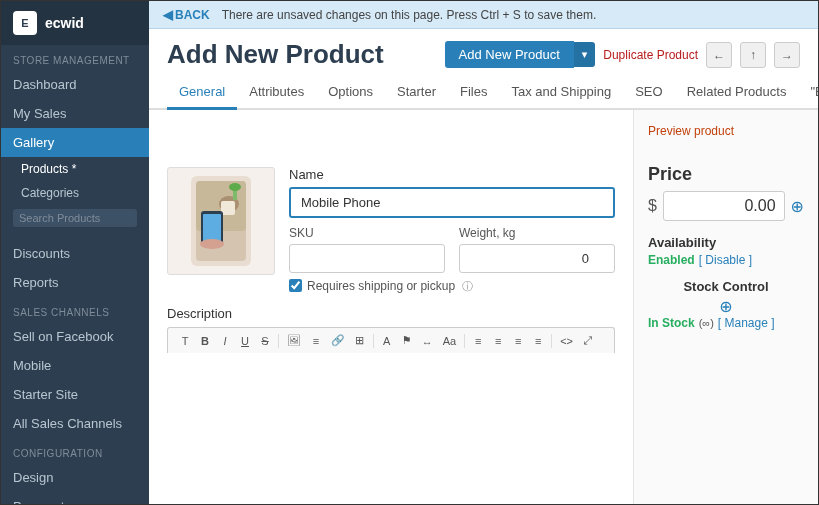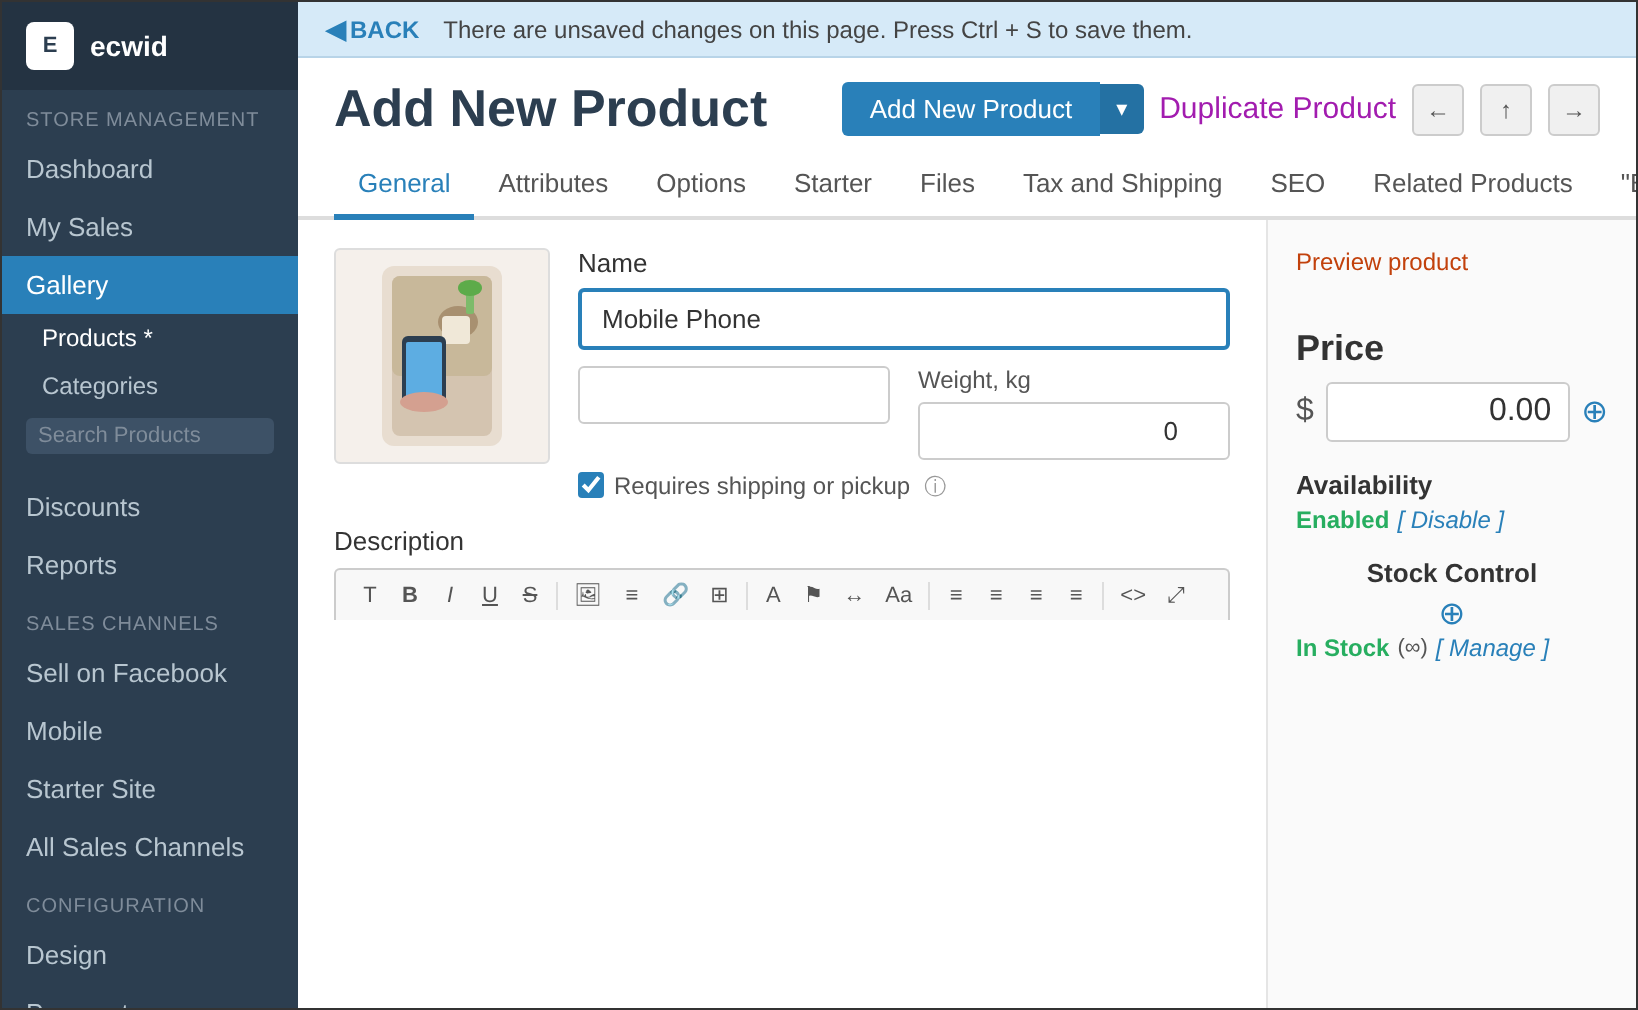--- a/index.html
+++ b/index.html
@@ -30,31 +30,31 @@
     .back-arrow { font-size: 13px; }
     .top-bar-sep { color: #999; }
 
     
     .page-header { padding: 10px 18px 0; display: flex; align-items: center; justify-content: space-between; }
     .page-title { font-size: 26px; font-weight: 700; color: #2c3e50; }
     .header-actions { display: flex; align-items: center; gap: 8px; }
     .add-btn { background: #2980b9; color: #fff; border: none; border-radius: 3px 0 0 3px; padding: 6px 14px; font-size: 13px; cursor: pointer; font-weight: 500; }
     .add-btn-arrow { background: #2471a3; color: #fff; border: none; border-radius: 0 3px 3px 0; padding: 6px 8px; cursor: pointer; font-size: 11px; }
     .nav-btn { background: #f0f0f0; border: 1px solid #ccc; border-radius: 3px; width: 26px; height: 26px; cursor: pointer; display: flex; align-items: center; justify-content: center; font-size: 12px; color: #555; }
-    .duplicate-btn { background: none; border: none; color: #a21caf; font-size: 15px; cursor: pointer; }
+    .duplicate-btn { background: none; border: none; color: #b91c1c; font-size: 12px; cursor: pointer; }
 
     
     .tabs { padding: 0 18px; display: flex; gap: 0; border-bottom: 2px solid #ddd; margin-top: 6px; }
     .tab { padding: 8px 12px; font-size: 13px; color: #555; cursor: pointer; border-bottom: 3px solid transparent; margin-bottom: -2px; white-space: nowrap; }
     .tab.active { color: #2980b9; border-bottom-color: #2980b9; font-weight: 500; }
 
     
     .content-area { flex: 1; display: flex; overflow: hidden; }
     
-    .form-area { flex: 1; padding: 14px 18px; overflow-y: auto; }
+    .form-area { flex: 1; padding: 14px 18px; overflow-y: auto; margin-top: 43px; }
     
     .product-row { display: flex; gap: 14px; margin-bottom: 12px; }
     
     .product-image { width: 108px; height: 108px; flex-shrink: 0; border-radius: 3px; overflow: hidden; background: #f5f0eb; display: flex; align-items: center; justify-content: center; border: 1px solid #ddd; }
     .phone-svg { width: 60px; height: 90px; }
 
     .form-fields { flex: 1; }
     .field-label { font-size: 12px; color: #555; margin-bottom: 4px; font-weight: 500; }
     .field-name { font-size: 13px; color: #333; margin-bottom: 5px; }
     .text-input { width: 100%; border: 2px solid #2980b9; border-radius: 3px; padding: 6px 10px; font-size: 13px; outline: none; color: #333; }
@@ -84,21 +84,21 @@
     .price-input-row { display: flex; align-items: center; gap: 6px; }
     .currency-symbol { font-size: 16px; color: #555; }
     .price-input-wrapper { flex: 1; position: relative; }
     .price-input { width: 100%; border: 1px solid #ccc; border-radius: 3px; padding: 5px 8px; font-size: 16px; text-align: right; outline: none; color: #333; }
     .price-arrow { color: #2980b9; font-size: 16px; cursor: pointer; }
 
     .availability-section { margin-bottom: 12px; }
     .avail-title { font-size: 13px; font-weight: 600; color: #333; margin-bottom: 3px; }
     .avail-status { display: flex; align-items: center; gap: 4px; font-size: 12px; }
     .enabled-text { color: #27ae60; font-weight: 600; }
-    .link-text { color: #2980b9; cursor: pointer; font-size: 12px; font-style: italic; }
+    .link-text { color: #2980b9; cursor: pointer; font-size: 12px; }
 
     .stock-section { }
     .stock-title { font-size: 13px; font-weight: 600; color: #333; margin-bottom: 3px; }
     .stock-status { display: flex; align-items: center; gap: 4px; font-size: 12px; }
     .in-stock-text { color: #27ae60; font-weight: 600; }
     .infinity { font-size: 11px; color: #555; }
     .stock-arrow { color: #2980b9; font-size: 16px; cursor: pointer; float: right; }
   </style>
 </head>
 <body>
@@ -196,20 +196,21 @@
               <ellipse cx="44" cy="11" rx="6" ry="4" fill="#5dab4a"></ellipse>
             </svg>
           </div>
 
           <div class="form-fields">
             <div class="field-name">Name</div>
             <input type="text" class="text-input" value="Mobile Phone" style="">
             
             <div class="sku-weight-row">
               <div class="sku-field">
+                <div class="field-label">SKU</div>
                 <input type="text" class="text-input-plain" style="">
               </div>
               <div class="weight-field">
                 <div class="field-label">Weight, kg</div>
                 <input type="number" class="number-input" value="0" style="">
               </div>
             </div>
 
             <div class="checkbox-row">
               <input type="checkbox" checked="" style="">

